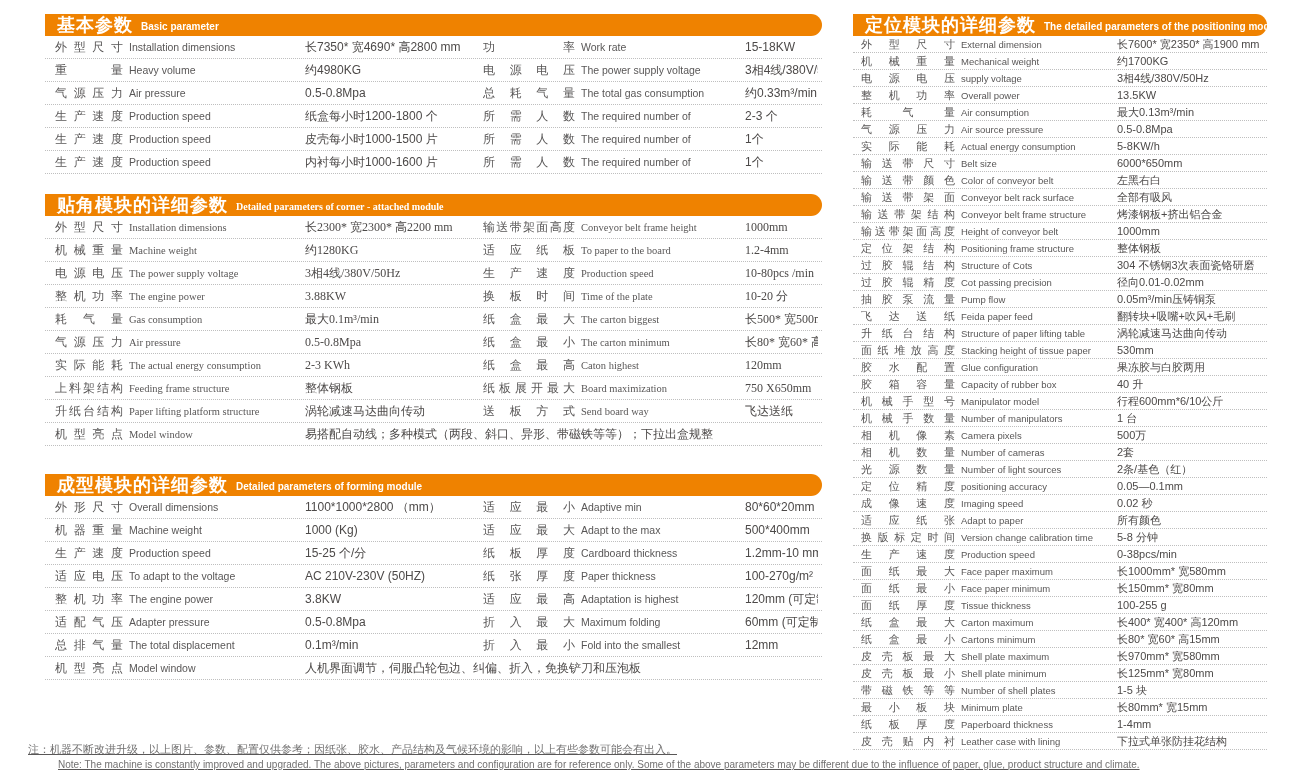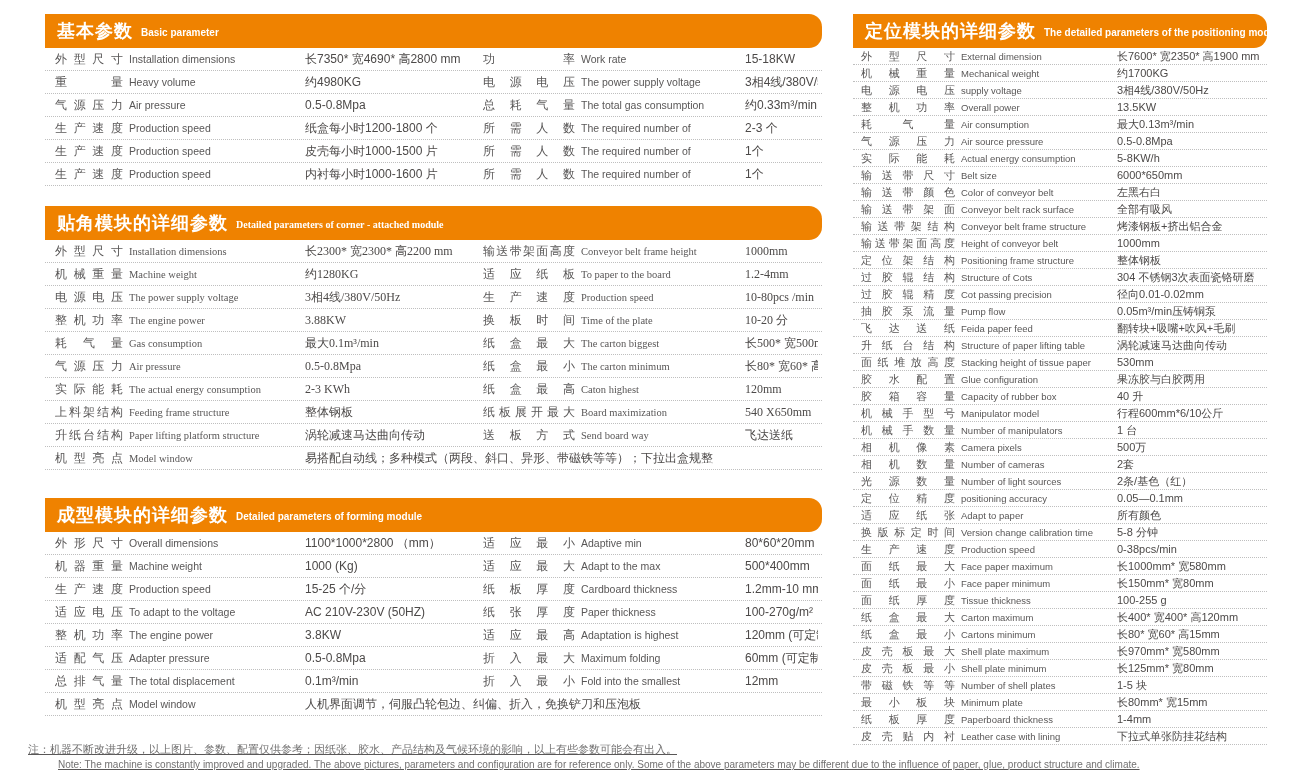--- a/index.html
+++ b/index.html
@@ -14,21 +14,21 @@
   body{
     width:1309px;height:780px;position:relative;overflow:hidden;
     font-family:"Liberation Sans","DejaVu Sans",sans-serif;
     color:var(--label);
   }
   .left-col{position:absolute;left:45px;top:14px;width:777px;}
   .right-col{position:absolute;left:853px;top:14px;width:414px;}
 
   
   .bar{
-    height:34px;background:var(--accent);border-radius:0 13px 13px 0;
+    height:22px;background:var(--accent);border-radius:0 13px 13px 0;
     display:flex;align-items:center;padding:0 14px 0 12px;color:#ffffff;
     white-space:nowrap;overflow:hidden;
   }
   .bar-zh{font-size:18px;font-weight:bold;letter-spacing:1px;line-height:1;}
   .bar-en{font-size:10px;font-weight:bold;margin-left:8px;line-height:1;position:relative;top:2px;}
 
   .section-corner{margin-top:20px;font-family:Liberation Serif, serif;}
   .section-forming{margin-top:28px;}
 
   
@@ -205,21 +205,21 @@
           <span class="en c5">Caton highest</span>
           <span class="val c6">120mm</span>
         </div>
 
         <div class="lrow">
           <span class="zh c1">上料架结构</span>
           <span class="en c2">Feeding frame structure</span>
           <span class="val c3">整体钢板</span>
           <span class="zh c4">纸板展开最大</span>
           <span class="en c5">Board maximization</span>
-          <span class="val c6">540 X650mm</span>
+          <span class="val c6">750 X650mm</span>
         </div>
 
         <div class="lrow">
           <span class="zh c1">升纸台结构</span>
           <span class="en c2">Paper lifting platform structure</span>
           <span class="val c3">涡轮减速马达曲向传动</span>
           <span class="zh c4">送板方式</span>
           <span class="en c5">Send board way</span>
           <span class="val c6">飞达送纸</span>
         </div>
@@ -476,20 +476,25 @@
         <span class="en">Number of light sources</span>
         <span class="val">2条/基色（红）</span>
       </div>
 
       <div class="prow">
         <span class="zh">定位精度</span>
         <span class="en">positioning accuracy</span>
         <span class="val">0.05—0.1mm</span>
       </div>
 
+      <div class="prow">
+        <span class="zh">成像速度</span>
+        <span class="en">Imaging speed</span>
+        <span class="val">0.02 秒</span>
+      </div>
 
       <div class="prow">
         <span class="zh">适应纸张</span>
         <span class="en">Adapt to paper</span>
         <span class="val">所有颜色</span>
       </div>
 
       <div class="prow">
         <span class="zh">换版标定时间</span>
         <span class="en">Version change calibration time</span>

